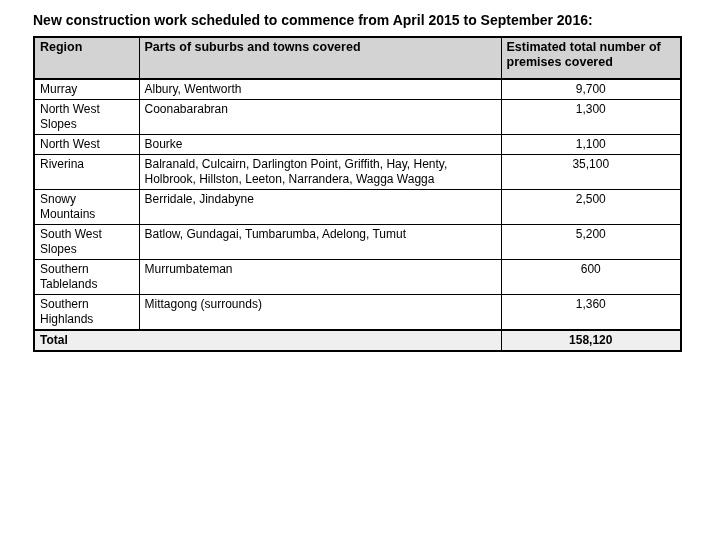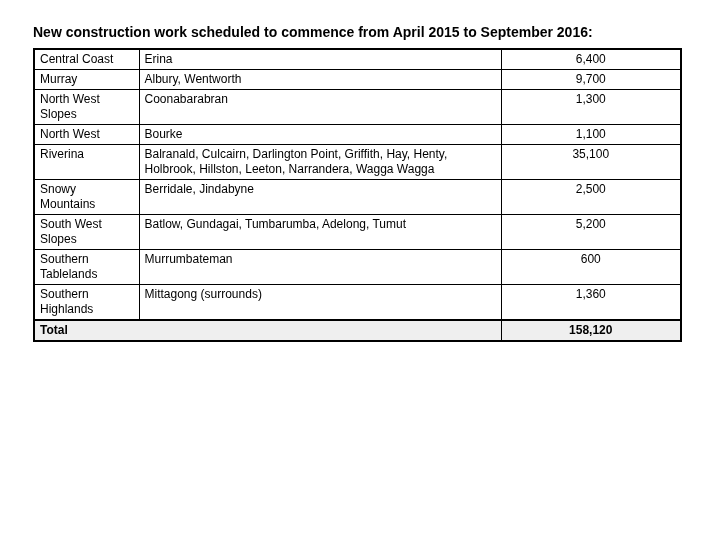--- a/index.html
+++ b/index.html
@@ -9,21 +9,21 @@
     --page-bg:#ffffff;
     --text:#000000;
   }
   *{box-sizing:border-box;}
   html,body{margin:0;padding:0;}
   body{
     width:723px;height:534px;overflow:hidden;
     background:var(--page-bg);color:var(--text);
     font-family:"Liberation Sans","DejaVu Sans",sans-serif;
   }
-  .page{padding:22px 0 0 33px;}
+  .page{padding:10px 0 0 33px;}
   .title{
     font-size:14px;font-weight:bold;
     margin:2px 0 8px 0;letter-spacing:0;
   }
   table{
     border-collapse:collapse;table-layout:fixed;
     width:647px;border:2px solid var(--border);
   }
   th,td{
     border:1px solid var(--border);
@@ -54,27 +54,28 @@
 <div class="page">
   <div class="title">New construction work scheduled to commence from April 2015 to September 2016:</div>
 
   <table>
     <colgroup>
       <col style="width:105px">
       <col style="width:362px">
       <col style="width:180px">
     </colgroup>
     <thead>
+      <tr class="head-row">
+        <th>Region</th>
+        <th>Parts of suburbs and towns covered</th>
+        <th>Estimated total number of
+premises covered</th>
+      </tr>
     </thead>
     <tbody id="rows">
-        <tr>
-          <td class="pre">Central Coast</td>
-          <td class="pre">Erina</td>
-          <td class="num">6,400</td>
-        </tr>
         <tr>
           <td class="pre">Murray</td>
           <td class="pre">Albury, Wentworth</td>
           <td class="num">9,700</td>
         </tr>
         <tr>
           <td class="pre">North West
 Slopes</td>
           <td class="pre">Coonabarabran</td>
           <td class="num">1,300</td>

